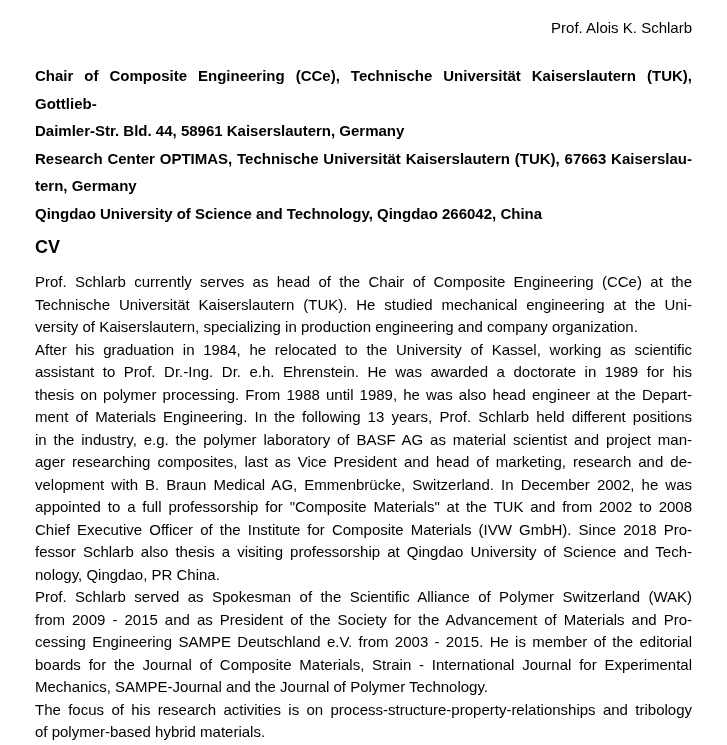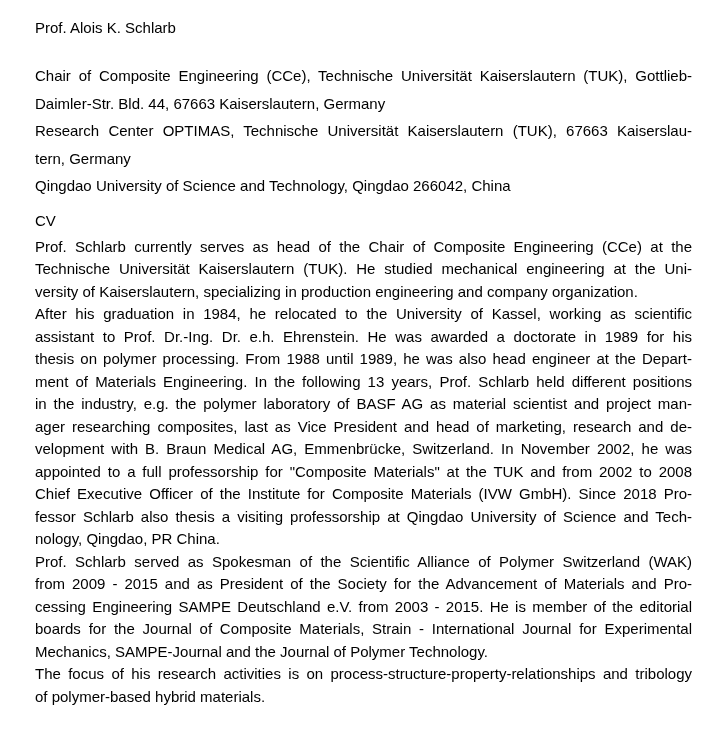--- a/index.html
+++ b/index.html
@@ -10,29 +10,31 @@
     box-sizing: border-box;
     background: #ffffff;
     color: #000000;
     padding: 17px 35px 0 35px;
     font-family: "Liberation Sans", "DejaVu Sans", sans-serif;
     font-size: 15px;
     overflow: hidden;
   }
   .name {
     line-height: 22px;
+    text-align: right;
   }
   .affiliations {
     margin-top: 23px;
     line-height: 27.5px;
+    font-weight: bold;
   }
   .cv-heading {
-    margin: 9px 0 4px 0;
-    font-size: 15px;
-    font-weight: 400;
+    margin: 9px 0 12px 0;
+    font-size: 18px;
+    font-weight: 700;
     line-height: 23px;
   }
   .para {
     line-height: 22.5px;
   }
   .para.first {
     margin-top: 3px;
   }
   .line { text-align: left; }
   .line.just {
@@ -43,21 +45,21 @@
 </head>
 <body>
 
 <div class="page">
 
   <div class="name">Prof. Alois K. Schlarb</div>
 
   <div class="affiliations">
     <div class="affil">
         <div class="line just">Chair of Composite Engineering (CCe), Technische Universität Kaiserslautern (TUK), Gottlieb-</div>
-        <div class="line">Daimler-Str. Bld. 44, 67663 Kaiserslautern, Germany</div>
+        <div class="line">Daimler-Str. Bld. 44, 58961 Kaiserslautern, Germany</div>
       </div>
     <div class="affil">
         <div class="line just">Research Center OPTIMAS, Technische Universität Kaiserslautern (TUK), 67663 Kaiserslau-</div>
         <div class="line">tern, Germany</div>
       </div>
     <div class="affil">
         <div class="line">Qingdao University of Science and Technology, Qingdao 266042, China</div>
       </div>
   </div>
 
@@ -69,21 +71,21 @@
         <div class="line just">Technische Universität Kaiserslautern (TUK). He studied mechanical engineering at the Uni-</div>
         <div class="line">versity of Kaiserslautern, specializing in production engineering and company organization.</div>
       </div>
     <div class="para">
         <div class="line just">After his graduation in 1984, he relocated to the University of Kassel, working as scientific</div>
         <div class="line just">assistant to Prof. Dr.-Ing. Dr. e.h. Ehrenstein. He was awarded a doctorate in 1989 for his</div>
         <div class="line just">thesis on polymer processing. From 1988 until 1989, he was also head engineer at the Depart-</div>
         <div class="line just">ment of Materials Engineering. In the following 13 years, Prof. Schlarb held different positions</div>
         <div class="line just">in the industry, e.g. the polymer laboratory of BASF AG as material scientist and project man-</div>
         <div class="line just">ager researching composites, last as Vice President and head of marketing, research and de-</div>
-        <div class="line just">velopment with B. Braun Medical AG, Emmenbrücke, Switzerland. In November 2002, he was</div>
+        <div class="line just">velopment with B. Braun Medical AG, Emmenbrücke, Switzerland. In December 2002, he was</div>
         <div class="line just">appointed to a full professorship for "Composite Materials" at the TUK and from 2002 to 2008</div>
         <div class="line just">Chief Executive Officer of the Institute for Composite Materials (IVW GmbH). Since 2018 Pro-</div>
         <div class="line just">fessor Schlarb also thesis a visiting professorship at Qingdao University of Science and Tech-</div>
         <div class="line">nology, Qingdao, PR China.</div>
       </div>
     <div class="para">
         <div class="line just">Prof. Schlarb served as Spokesman of the Scientific Alliance of Polymer Switzerland (WAK)</div>
         <div class="line just">from 2009 - 2015 and as President of the Society for the Advancement of Materials and Pro-</div>
         <div class="line just">cessing Engineering SAMPE Deutschland e.V. from 2003 - 2015. He is member of the editorial</div>
         <div class="line just">boards for the Journal of Composite Materials, Strain - International Journal for Experimental</div>

